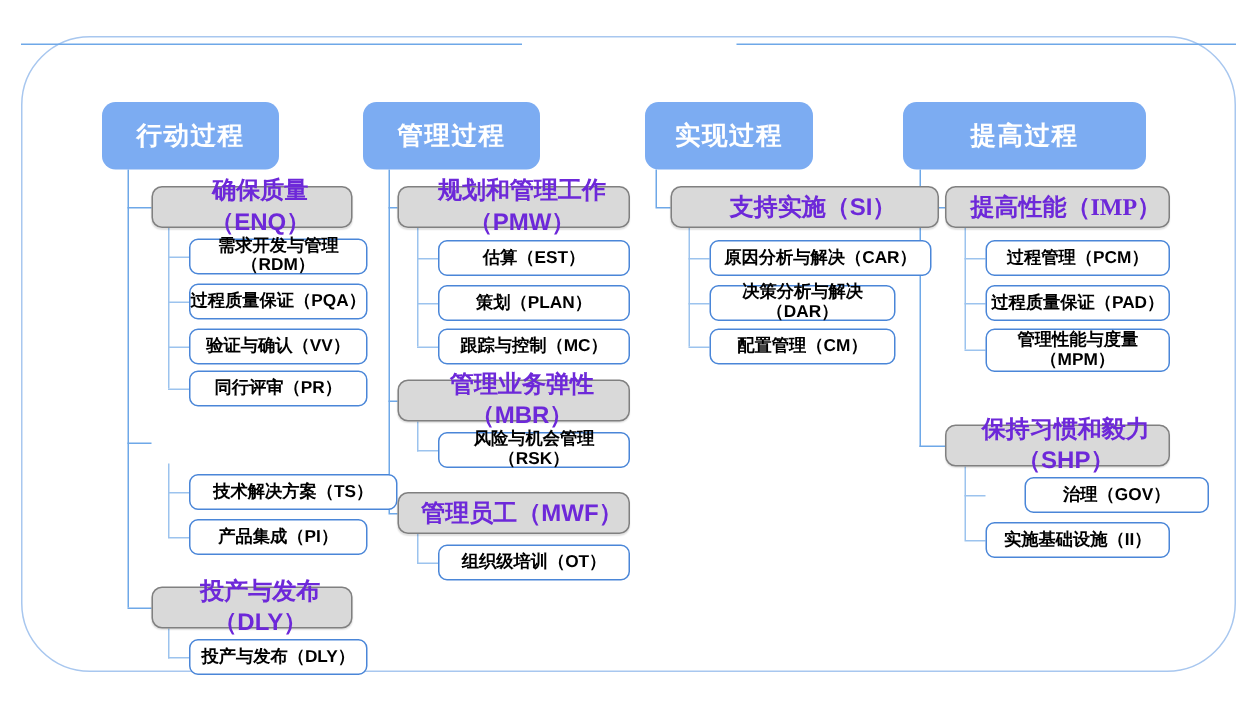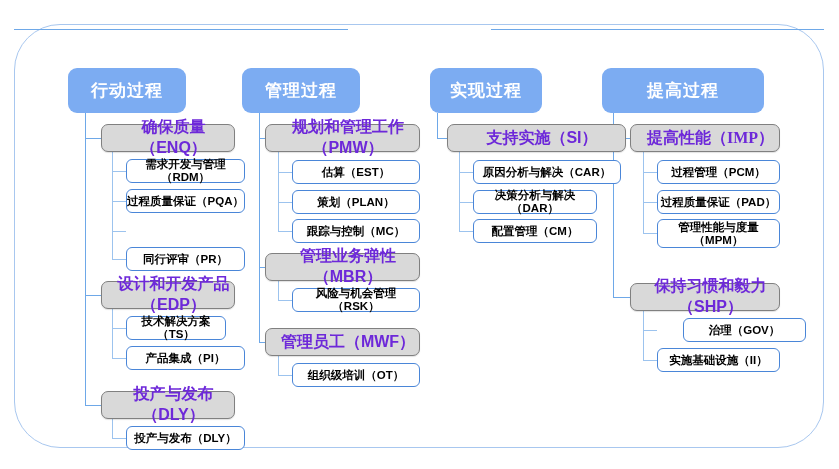--- a/index.html
+++ b/index.html
@@ -107,28 +107,28 @@
   <div class="conn v" style="left:85px; top:113px; width:1.3px; height:292px;"></div>
 
   <div class="conn h" style="left:85px; top:138px; width:16px;"></div>
   <div class="group-box" style="left:101px; top:124px; width:134px; height:28px;">确保质量（ENQ）</div>
   <div class="conn v pale" style="left:112px; top:152px; height:107px;"></div>
   <div class="conn h pale" style="left:112px; top:171px; width:14px;"></div>
   <div class="leaf-box" style="left:126px; top:159px; width:119px; height:24px;">需求开发与管理（RDM）</div>
   <div class="conn h pale" style="left:112px; top:201px; width:14px;"></div>
   <div class="leaf-box" style="left:126px; top:189px; width:119px; height:24px;text-align:center;">过程质量保证（PQA）</div>
   <div class="conn h pale" style="left:112px; top:231px; width:14px;"></div>
+  <div class="leaf-box" style="left:126px; top:219px; width:119px; height:24px;">验证与确认（VV）</div>
   <div class="conn h pale" style="left:112px; top:259px; width:14px;"></div>
   <div class="leaf-box" style="left:126px; top:247px; width:119px; height:24px;">同行评审（PR）</div>
 
   <div class="conn h" style="left:85px; top:295px; width:16px;"></div>
-  <div class="group-box" style="left:101px; top:281px; width:134px; height:28px;">设计和开发产品（EDP）</div>
   <div class="conn v pale" style="left:112px; top:309px; height:49px;"></div>
   <div class="conn h pale" style="left:112px; top:328px; width:14px;"></div>
-  <div class="leaf-box" style="left:126px; top:316px; width:100px; height:24px;">技术解决方案（TS）</div>
+  <div class="leaf-box" style="left:126px; top:316px; width:139px; height:24px;">技术解决方案（TS）</div>
   <div class="conn h pale" style="left:112px; top:358px; width:14px;"></div>
   <div class="leaf-box" style="left:126px; top:346px; width:119px; height:24px;">产品集成（PI）</div>
 
   <div class="conn h" style="left:85px; top:405px; width:16px;"></div>
   <div class="group-box" style="left:101px; top:391px; width:134px; height:28px;">投产与发布（DLY）</div>
   <div class="conn v pale" style="left:112px; top:419px; height:20px;"></div>
   <div class="conn h pale" style="left:112px; top:438px; width:14px;"></div>
   <div class="leaf-box" style="left:126px; top:426px; width:119px; height:24px;">投产与发布（DLY）</div>
 
   <div class="col-header" style="left:242px; width:118px;">管理过程</div>

